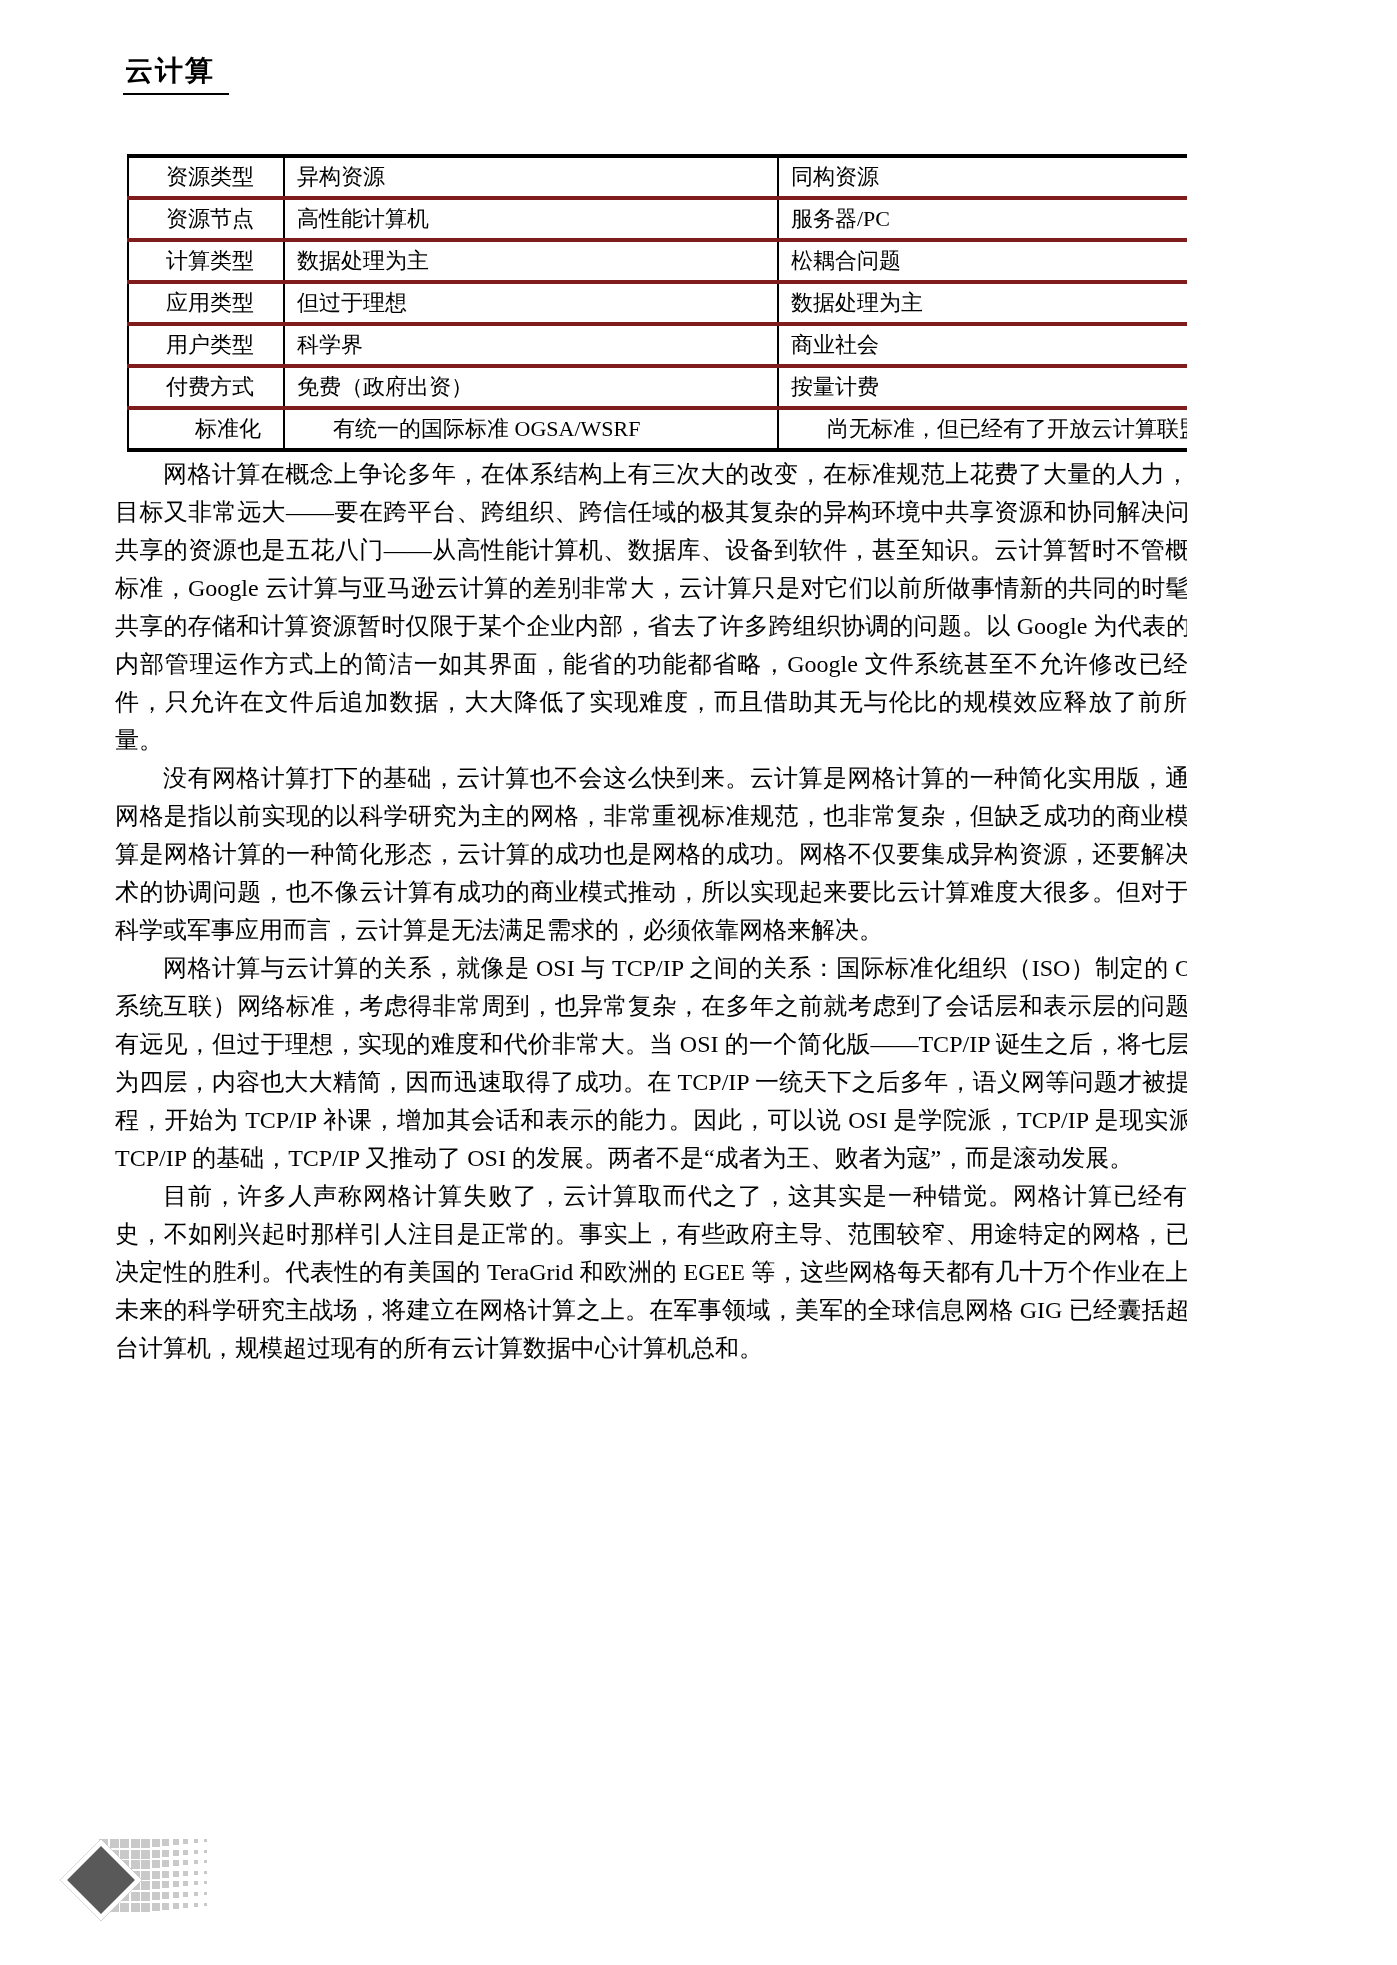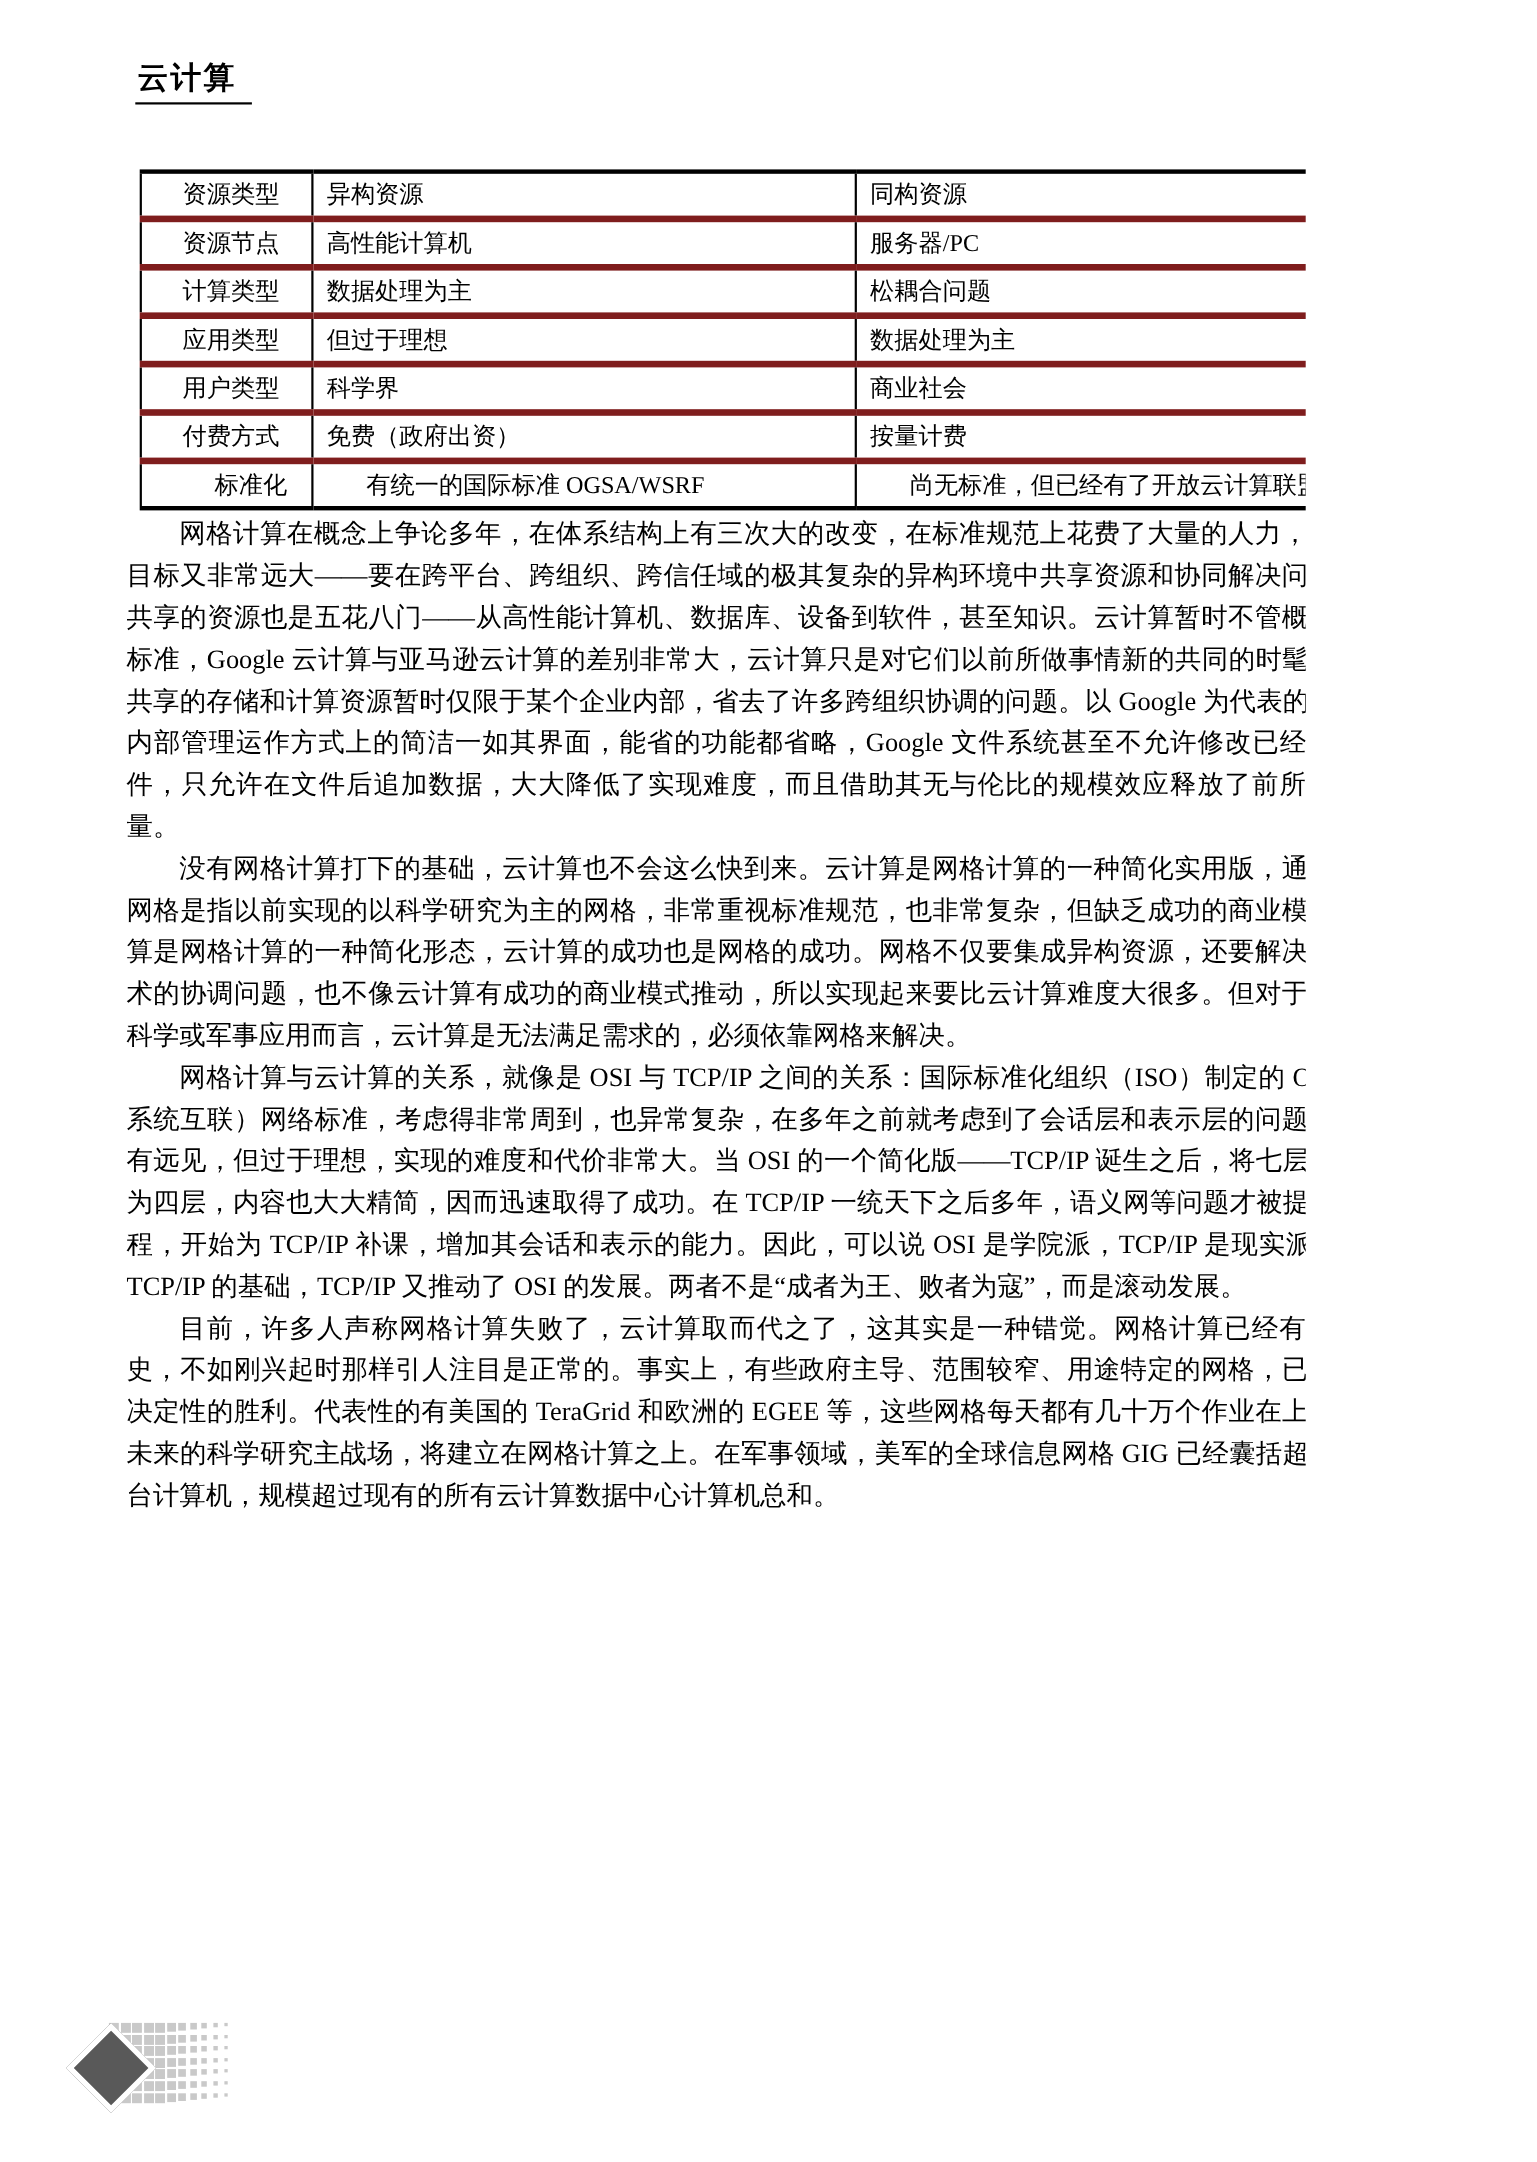--- a/index.html
+++ b/index.html
@@ -22,21 +22,21 @@
     padding:0 14px 3px 2px;
     margin:0 0 0 8px;
   }
   table.cmp {
     border-collapse:collapse;
     width:1122px;
     margin:59px 0 0 12px;
     table-layout:fixed;
   }
   table.cmp td {
-    border-top:6px solid #7f1d1d;
+    border-top:4px solid #7f1d1d;
     border-bottom:3px solid #000;
     border-left:2px solid #000;
     font-size:22px;
     line-height:26px;
     height:34px;
     padding:2px 4px 2px 12px;
     white-space:nowrap;
     overflow:hidden;
   }
   table.cmp td.c1 { width:138px;text-align:center; }

